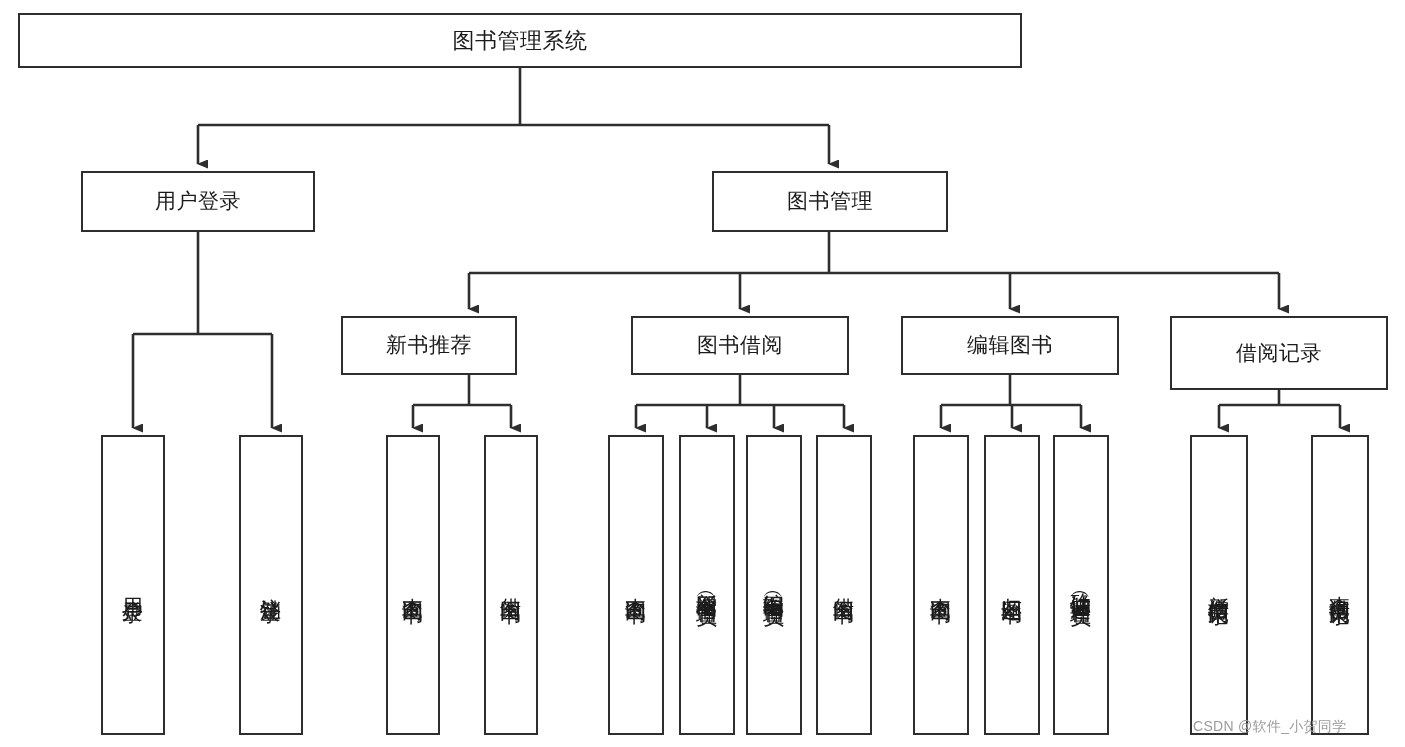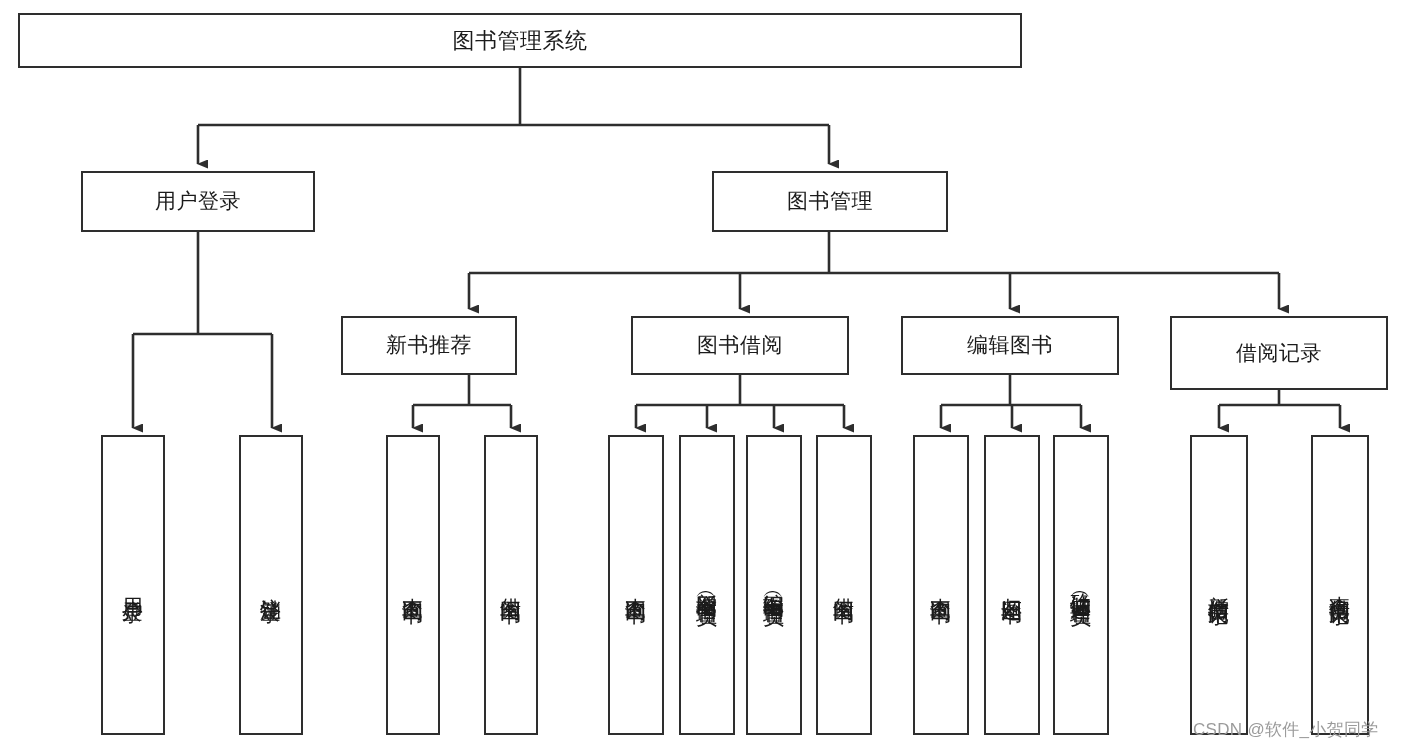--- a/index.html
+++ b/index.html
@@ -53,21 +53,21 @@
   }
   .node.vertical .label {
     writing-mode: vertical-rl;
     text-orientation: upright;
     font-size: 21px;
     letter-spacing: 2px;
     line-height: 1;
   }
   .watermark {
     position: absolute;
-    font-size: 17px;
+    font-size: 14px;
     color: #9b9b9b;
     white-space: nowrap;
     letter-spacing: 0.3px;
   }
 </style>
 </head>
 <body>
 
 <div id="canvas" style="background: rgb(255, 255, 255);">
 

